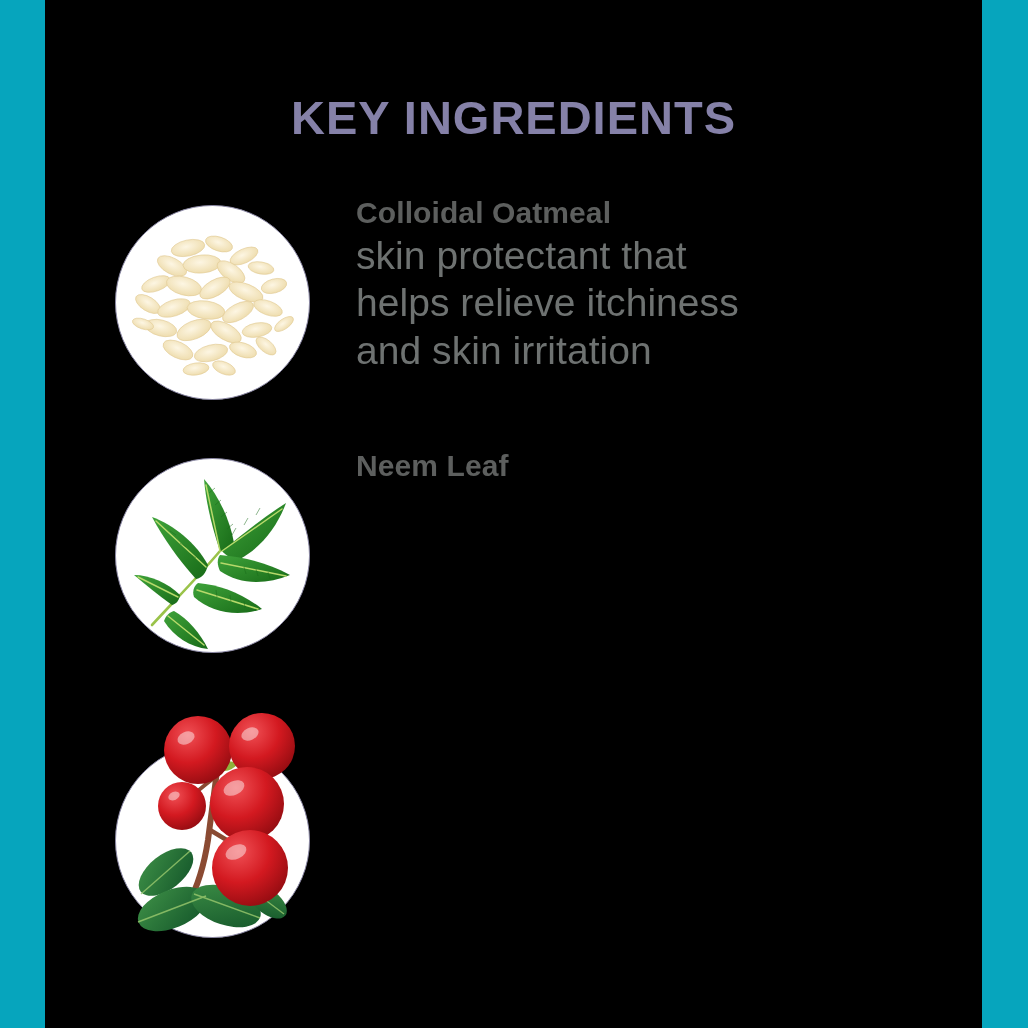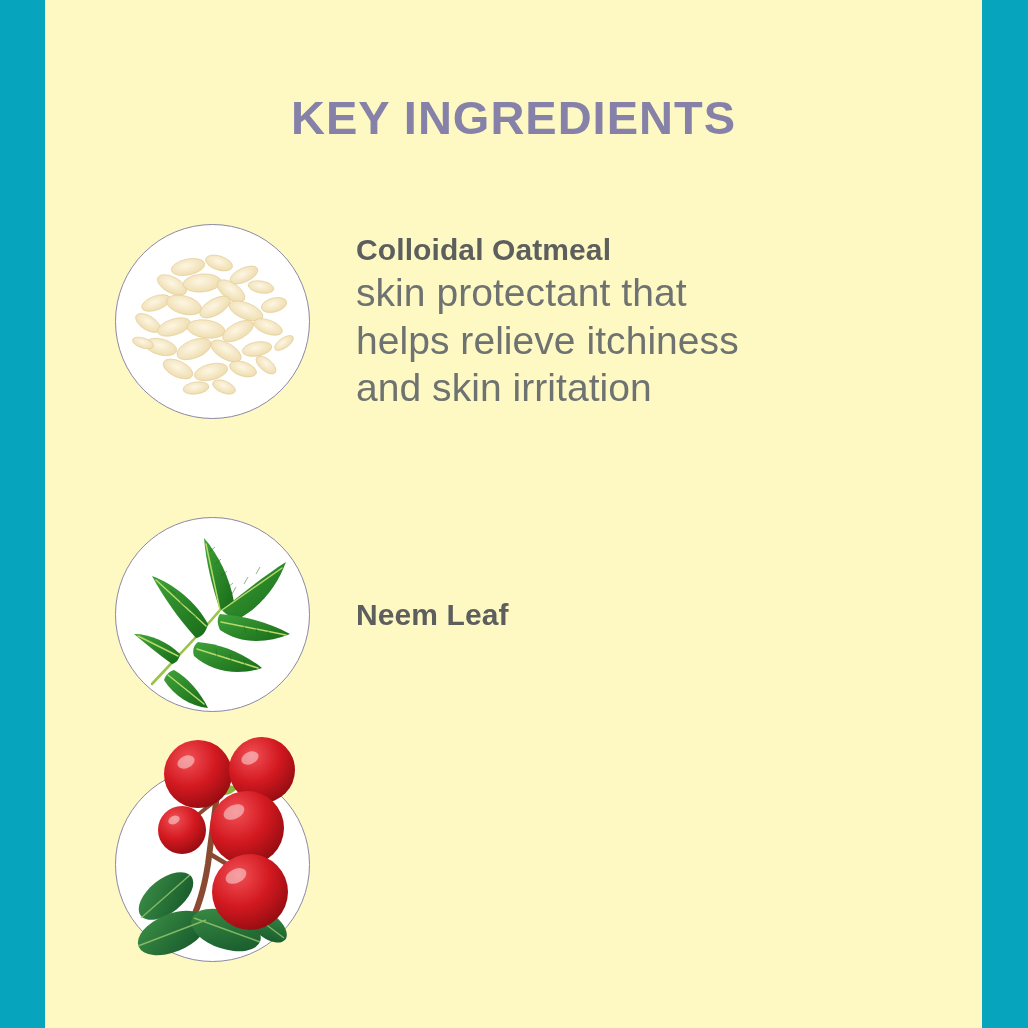--- a/index.html
+++ b/index.html
@@ -7,21 +7,21 @@
     padding: 0;
     background: #ffffff;
   }
   body {
     font-family: "Liberation Sans", sans-serif;
   }
   .page {
     position: relative;
     width: 1028px;
     height: 1028px;
-    background: #fef9c3;
+    background: #000000;
     overflow: hidden;
   }
   
   .band {
     position: absolute;
     top: 0;
     bottom: 0;
     width: 45px;
     background: #06a5bd;
   }
@@ -46,24 +46,24 @@
   
   .rows {
     position: absolute;
     top: 196px;
     left: 95px;
     right: 60px;
   }
   .row {
     position: relative;
     display: flex;
-    align-items: center;
+    align-items: flex-start;
   }
   .row-oatmeal   { height: 253px; }
-  .row-neem      { height: 285px; margin-top: 24px; }
+  .row-neem      { height: 285px; }
   .row-bearberry { height: 215px; }
 
   .thumb-wrap {
     position: relative;
     flex: 0 0 auto;
     width: 216px;
     height: 216px;
     margin-left: 20px;
   }
   .thumb {

